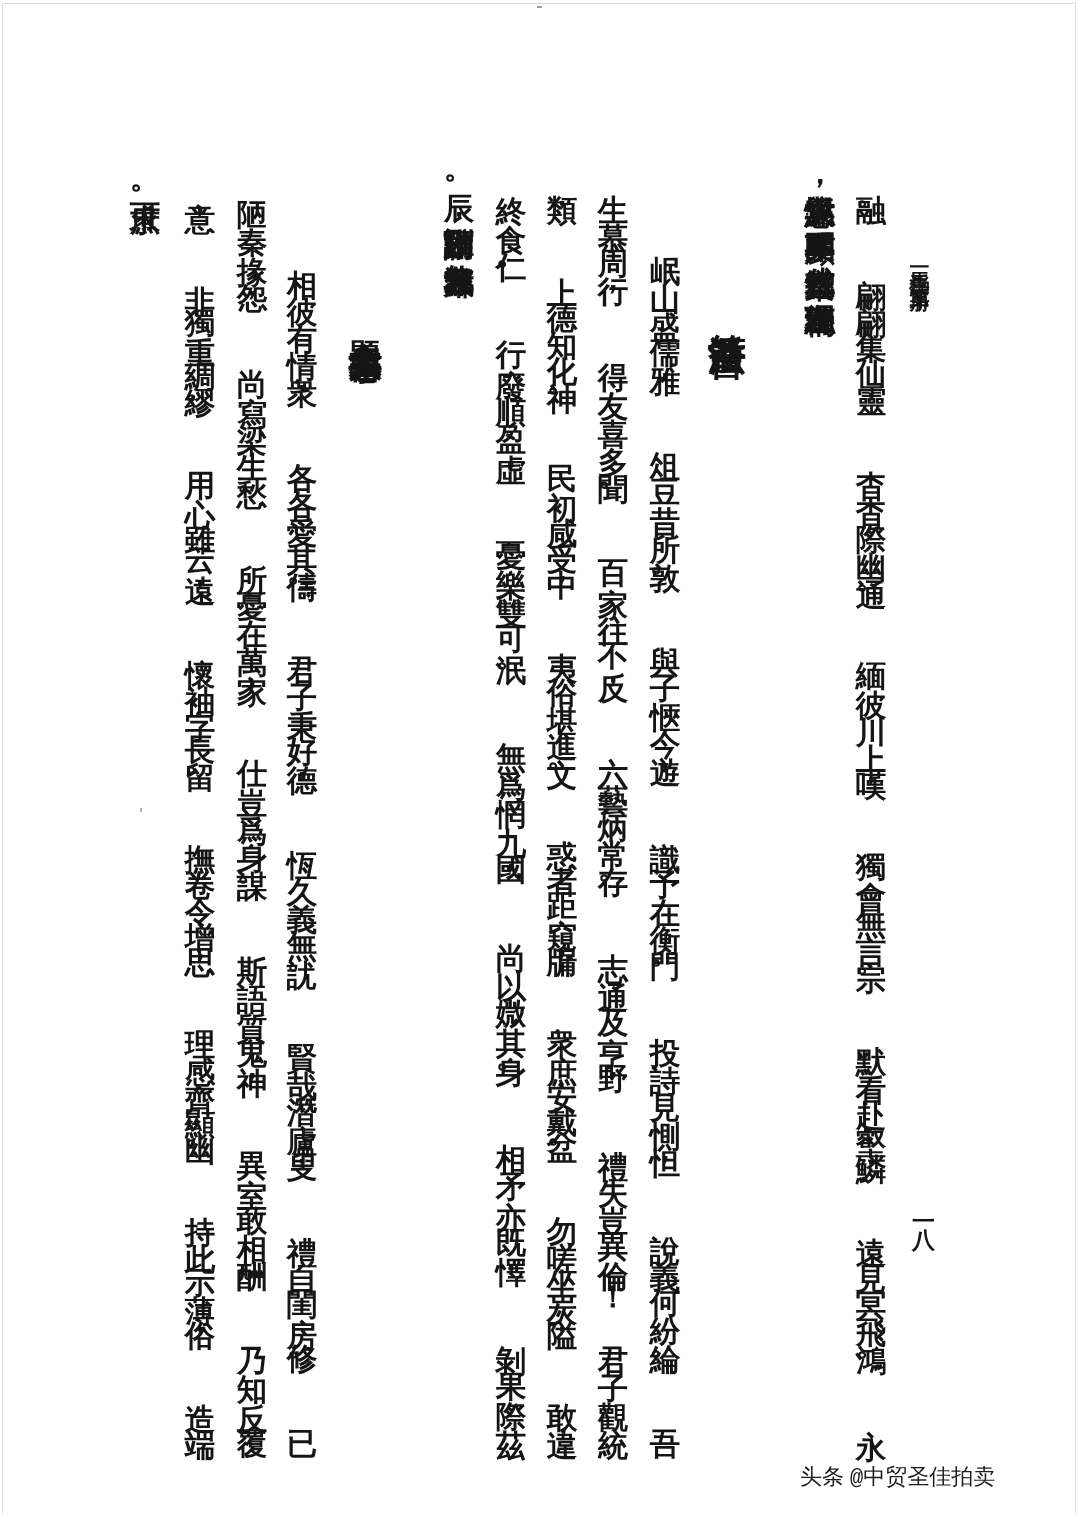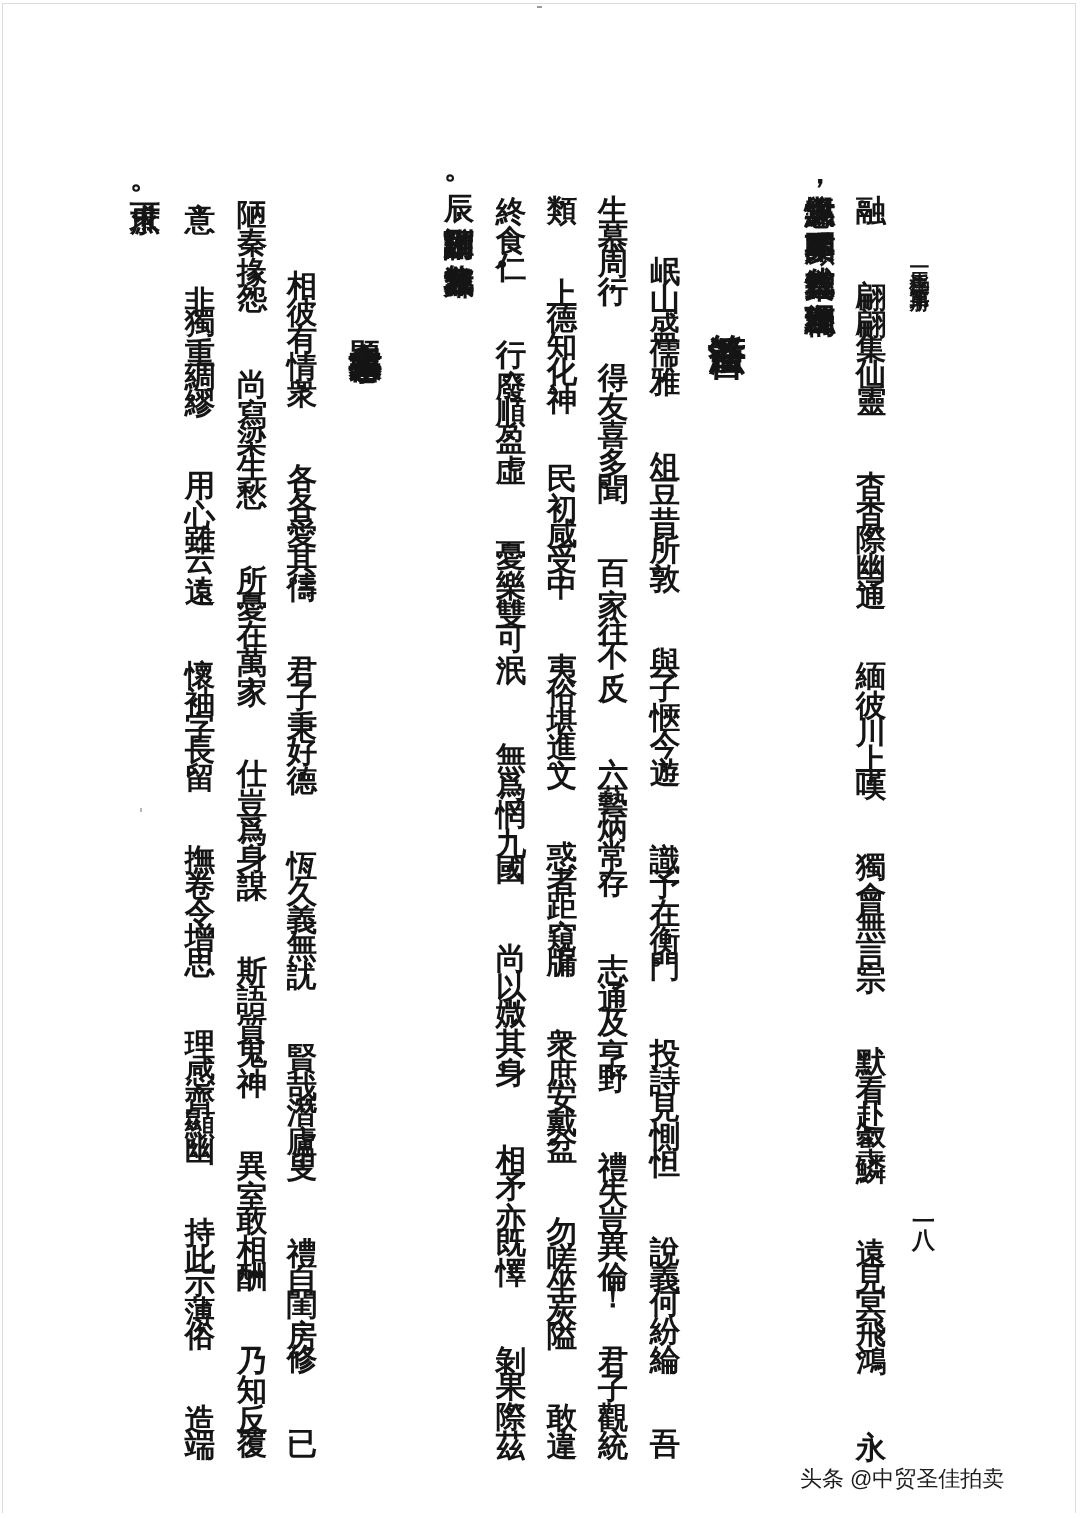--- a/index.html
+++ b/index.html
@@ -83,21 +83,21 @@
       font-size: 23px;
       line-height: 23px;
       width: 23px;
       font-weight: 700;
       letter-spacing: 3px;
       white-space: nowrap;
     }
     .watermark {
       position: absolute;
       left: 800px; top: 1462px;
-      font-family: Liberation Sans, sans-serif;
+      font-family: Liberation Mono, monospace;
       font-size: 22px;
       line-height: 34px;
       color: #1c1c1c;
       white-space: nowrap;
       text-shadow: 0 0 2px #ffffff, 0 0 3px #ffffff;
     }
     .watermark .account { margin-left: 6px; }
     .speck {
       position: absolute;
       width: 2px; height: 4px;

